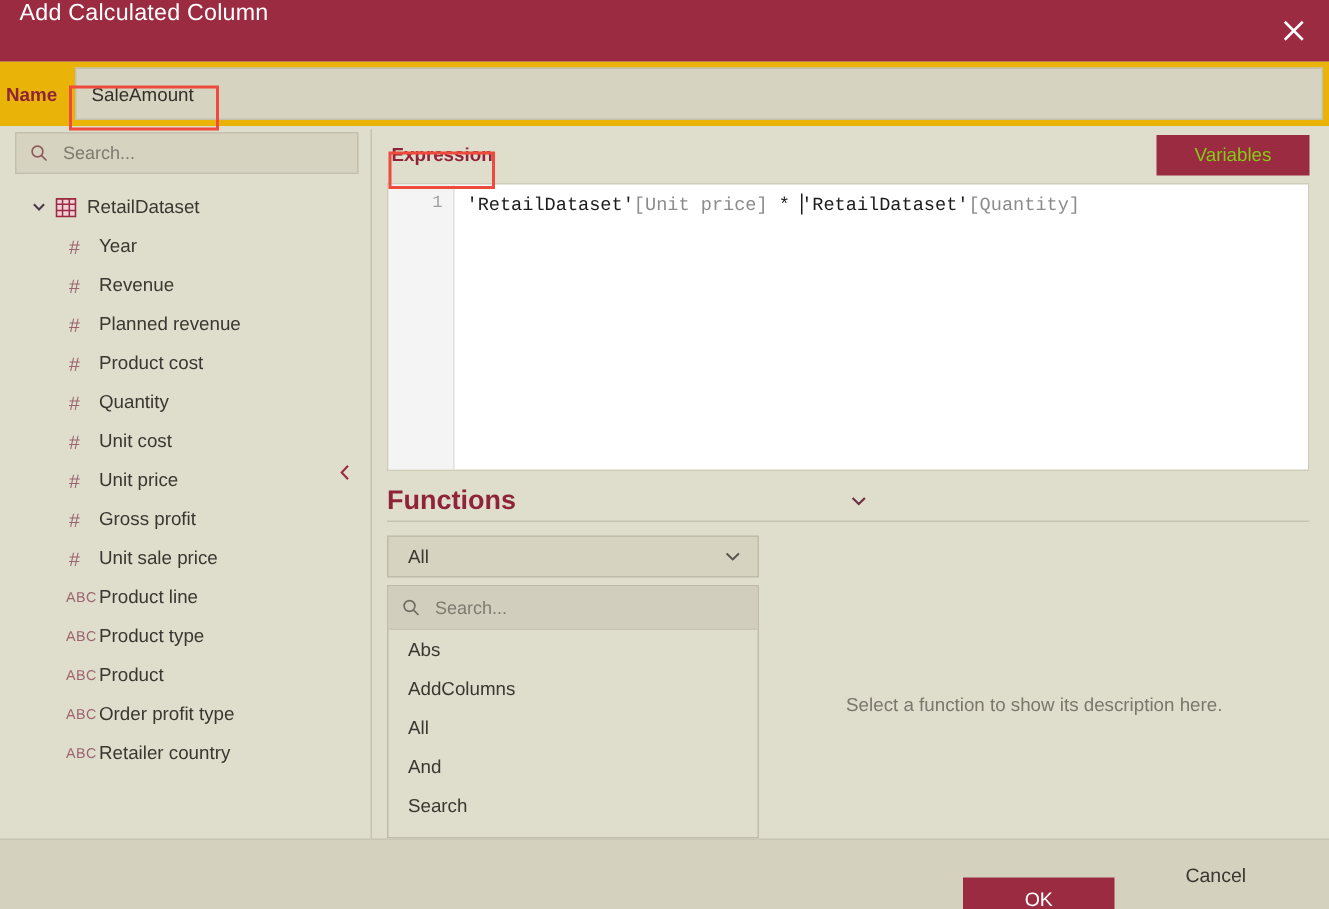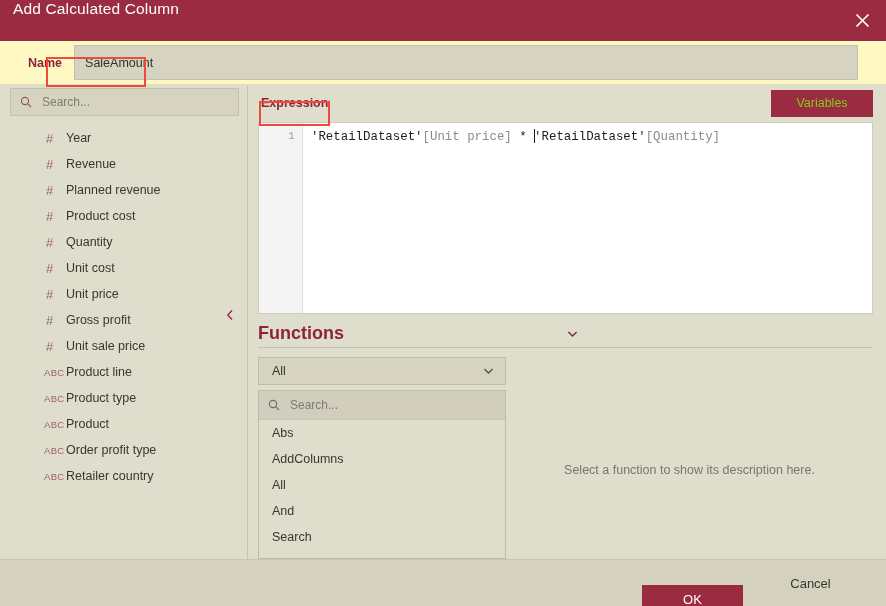--- a/index.html
+++ b/index.html
@@ -40,22 +40,22 @@
     display: flex; align-items: center; justify-content: center;
     cursor: pointer;
   }
   .close-btn svg { display: block; }
 
   
   .name-row {
     flex: 0 0 auto;
     height: 43px;
     display: flex; align-items: center;
-    padding: 0 28px;
-    background: #fef9c3;
+    padding: 0 4px;
+    background: #eab308;
   }
   .name-label {
     color: #8E2439;
     font-size: 12.5px;
     font-weight: bold;
     margin-right: 12px;
   }
   .name-input-wrap {
     flex: 1 1 auto;
     height: 35px;
@@ -387,20 +387,34 @@
         <span class="s-icon">
           <svg width="12" height="12" viewBox="0 0 12 12">
             <circle cx="5" cy="5" r="3.6" stroke="#8E5A5A" stroke-width="1.1" fill="none"></circle>
             <path d="M7.7 7.7 L11 11" stroke="#8E5A5A" stroke-width="1.1" fill="none"></path>
           </svg>
         </span>
         <input type="text" placeholder="Search..." style="">
       </div>
 
       <div class="tree">
+        <div class="tree-root">
+          <span class="caret">
+            <svg width="10" height="10" viewBox="0 0 10 10">
+              <path d="M1.6 3.2 L5 6.6 L8.4 3.2" stroke="#4B3A4E" stroke-width="1.4" fill="none"></path>
+            </svg>
+          </span>
+          <span class="tbl-icon">
+            <svg width="14" height="13" viewBox="0 0 14 13">
+              <rect x="0.6" y="0.6" width="12.8" height="11.8" stroke="#9B2B41" stroke-width="1.2" fill="#F0CFD6"></rect>
+              <path d="M0.6 4.2 H13.4 M0.6 8.3 H13.4 M4.7 0.6 V12.4 M9.2 0.6 V12.4" stroke="#9B2B41" stroke-width="1"></path>
+            </svg>
+          </span>
+          <span>RetailDataset</span>
+        </div>
         <div id="field-list">
             <div class="tree-item">
               <span class="type-icon num">#</span>
               <span class="lbl">Year</span>
             </div>
             <div class="tree-item">
               <span class="type-icon num">#</span>
               <span class="lbl">Revenue</span>
             </div>
             <div class="tree-item">

